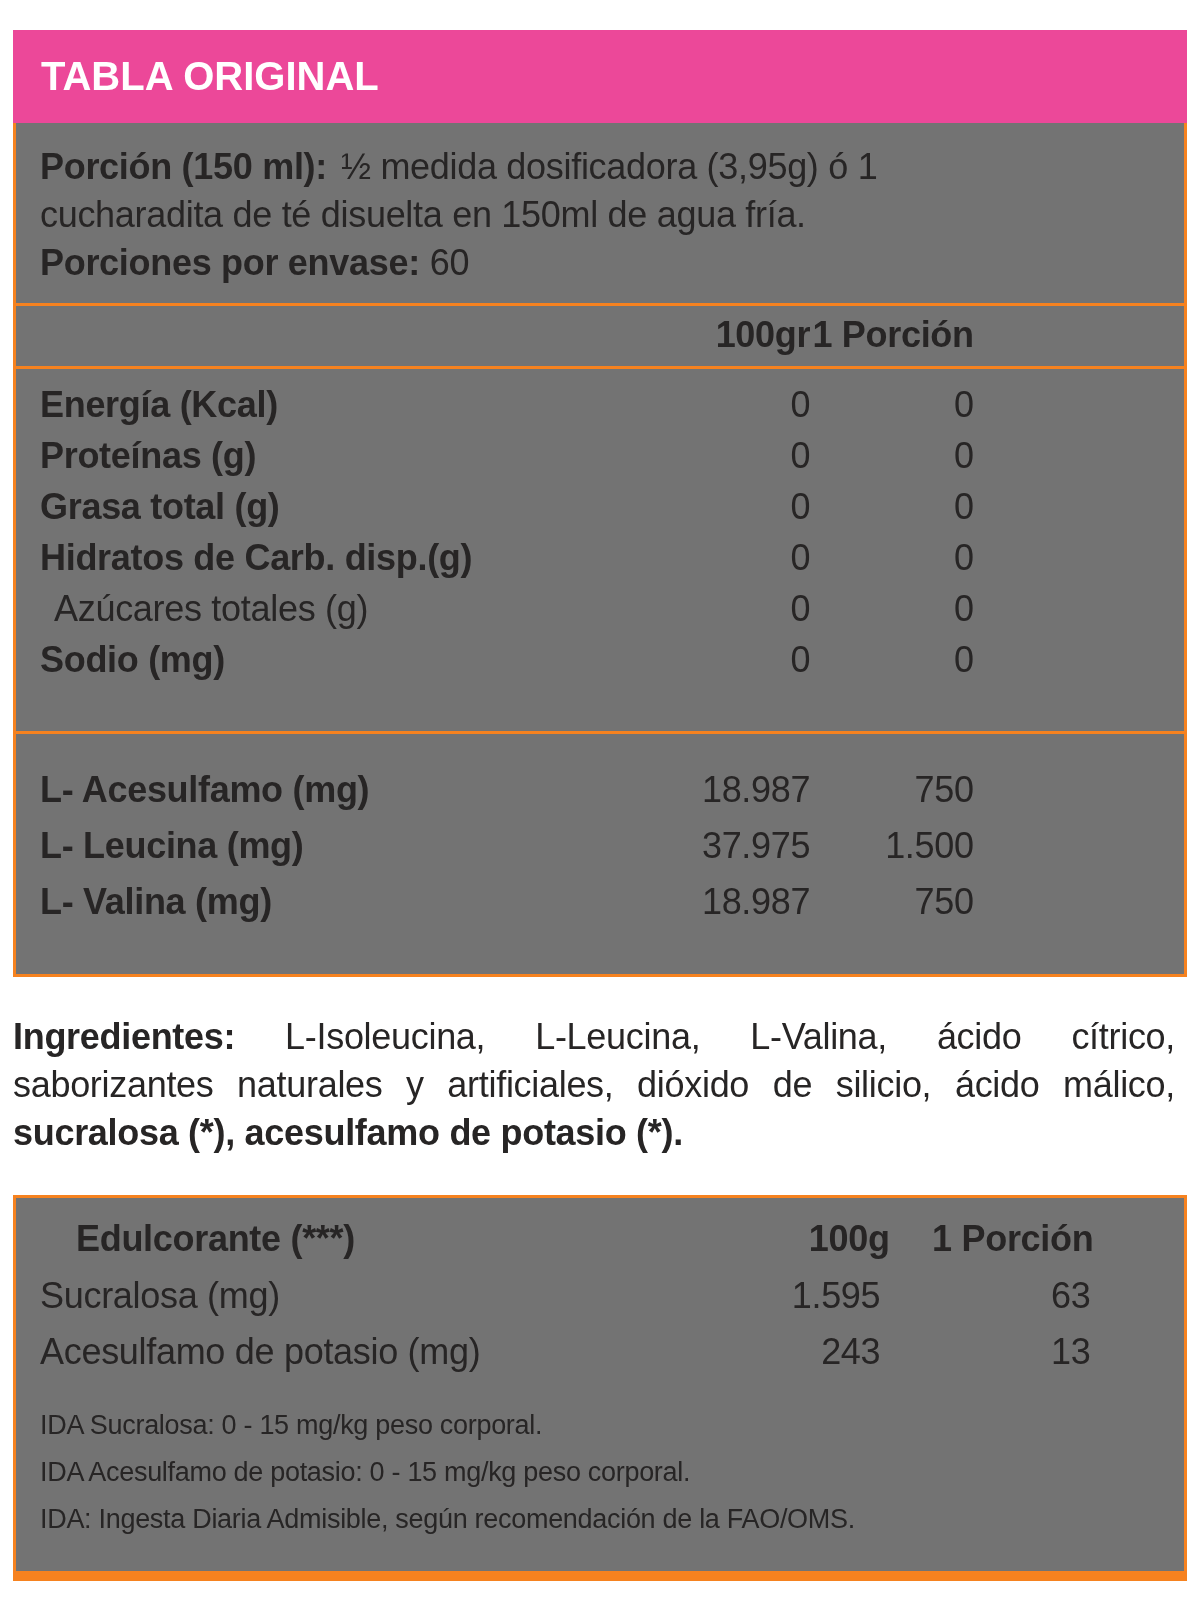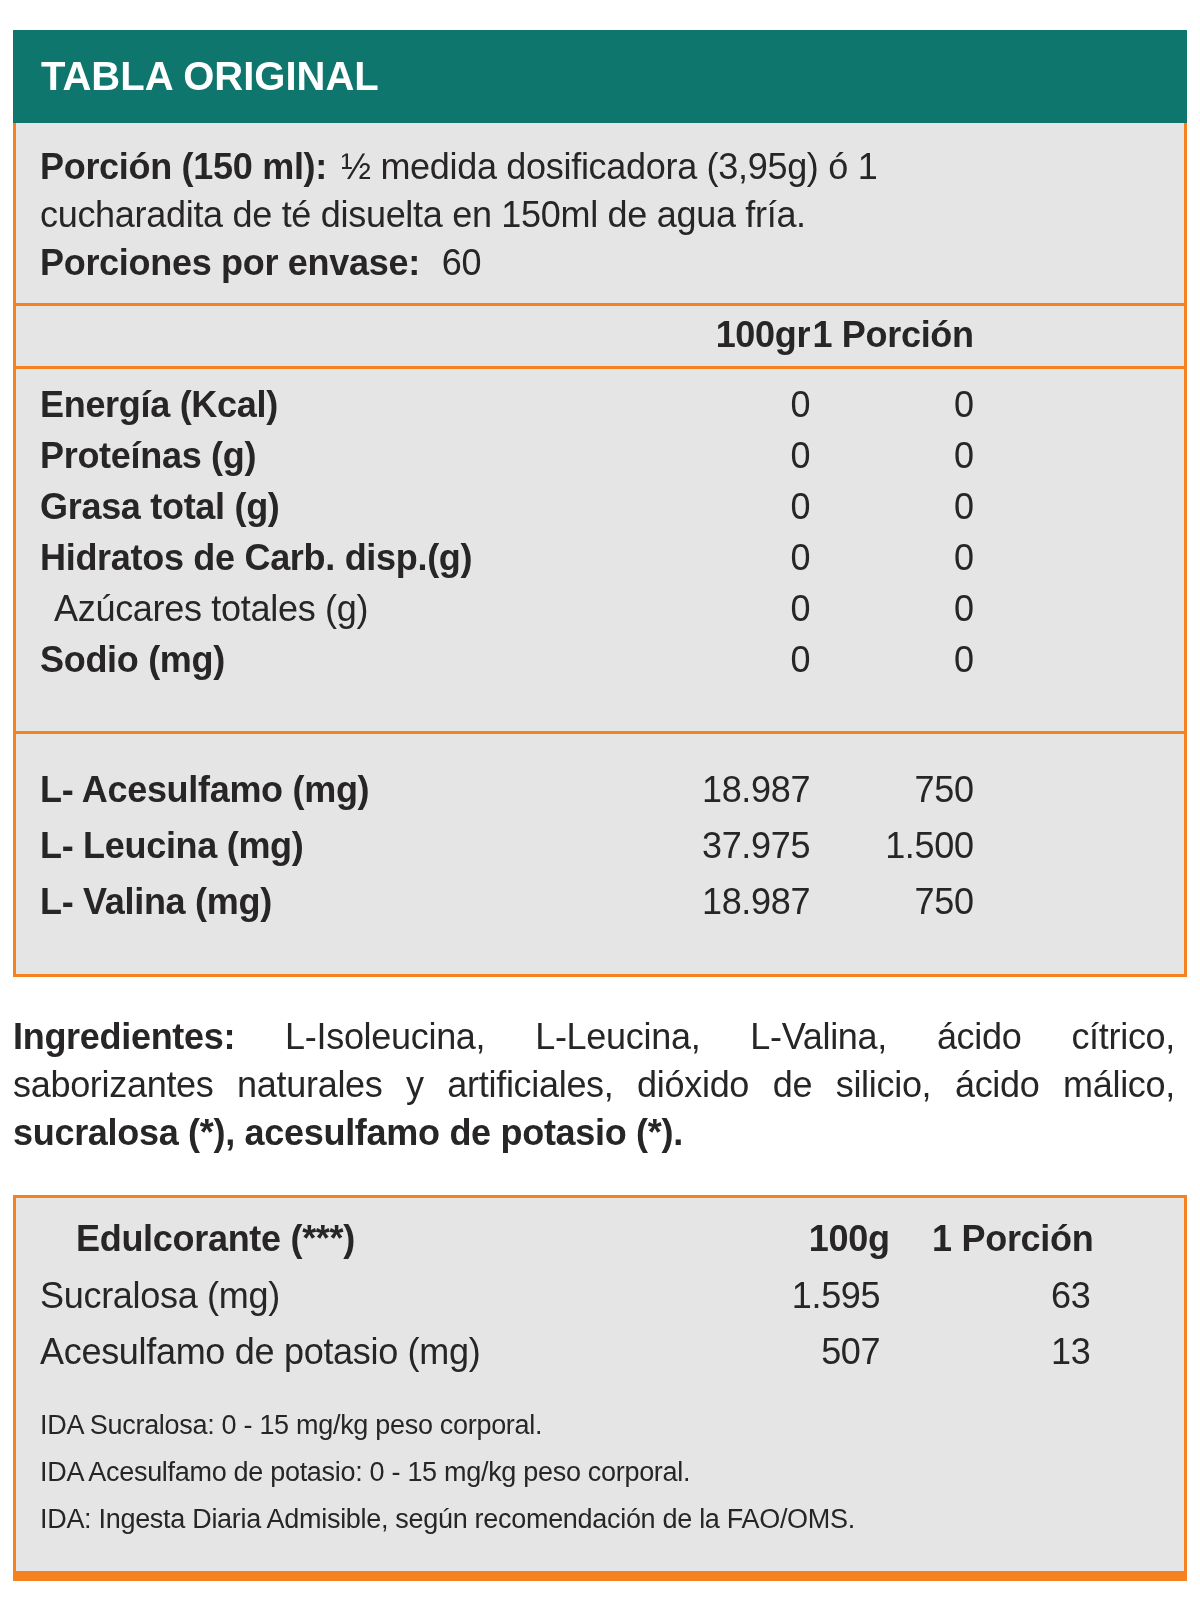--- a/index.html
+++ b/index.html
@@ -8,38 +8,38 @@
     width:1200px; height:1621px;
     font-family:"Liberation Sans","DejaVu Sans",sans-serif;
     color:#272525;
     letter-spacing:-0.3px;
     overflow:hidden;
   }
   .sheet { margin:30px 13px 0 13px; width:1174px; }
 
   
   .title-band {
-    background:#0f766e;
+    background:#ec4899;
     height:93px;
     display:flex; align-items:center;
     padding-left:28px;
   }
   .title-band .title {
     color:#ffffff; font-size:40px; font-weight:bold; letter-spacing:0;
   }
 
   
-  .box { border:3px solid #F6821F; background:#e5e5e5; }
+  .box { border:3px solid #F6821F; background:#737373; }
   .box.main { border-top:0; }
 
   .serving { padding:20px 24px 16px 24px; font-size:36px; line-height:48px; }
   .serving .wrapblock { max-width:1015px; }
   .b { font-weight:bold; }
   .lbl-gap { margin-right:14px; }
-  .lbl-gap-sm { margin-right:22px; }
+  .lbl-gap-sm { margin-right:10px; }
 
   .hr { height:3px; background:#F6821F; width:100%; }
 
   .grid1 { display:grid; grid-template-columns:45% 23% 14% 18%; align-items:baseline; }
   .grid2 { display:grid; grid-template-columns:48% 26% 18% 8%; align-items:baseline; }
   .cell-label { padding-left:24px; }
   .cell-label.indent { padding-left:38px; }
   .cell-num { text-align:right; }
 
   .cols-head { padding:8px 0 10px 0; font-size:36px; font-weight:bold; }
@@ -177,21 +177,21 @@
 
     <div class="sw-rows">
       <div class="row grid2">
         <div class="cell-label">Sucralosa (mg)</div>
         <div class="cell-num">1.595</div>
         <div class="cell-num">63</div>
         <div></div>
       </div>
       <div class="row grid2">
         <div class="cell-label">Acesulfamo de potasio (mg)</div>
-        <div class="cell-num">507</div>
+        <div class="cell-num">243</div>
         <div class="cell-num">13</div>
         <div></div>
       </div>
     </div>
 
     <div class="sw-notes">
       <div>IDA Sucralosa: 0 - 15 mg/kg peso corporal.</div>
       <div>IDA Acesulfamo de potasio: 0 - 15 mg/kg peso corporal.</div>
       <div>IDA: Ingesta Diaria Admisible, según recomendación de la FAO/OMS.</div>
     </div>

